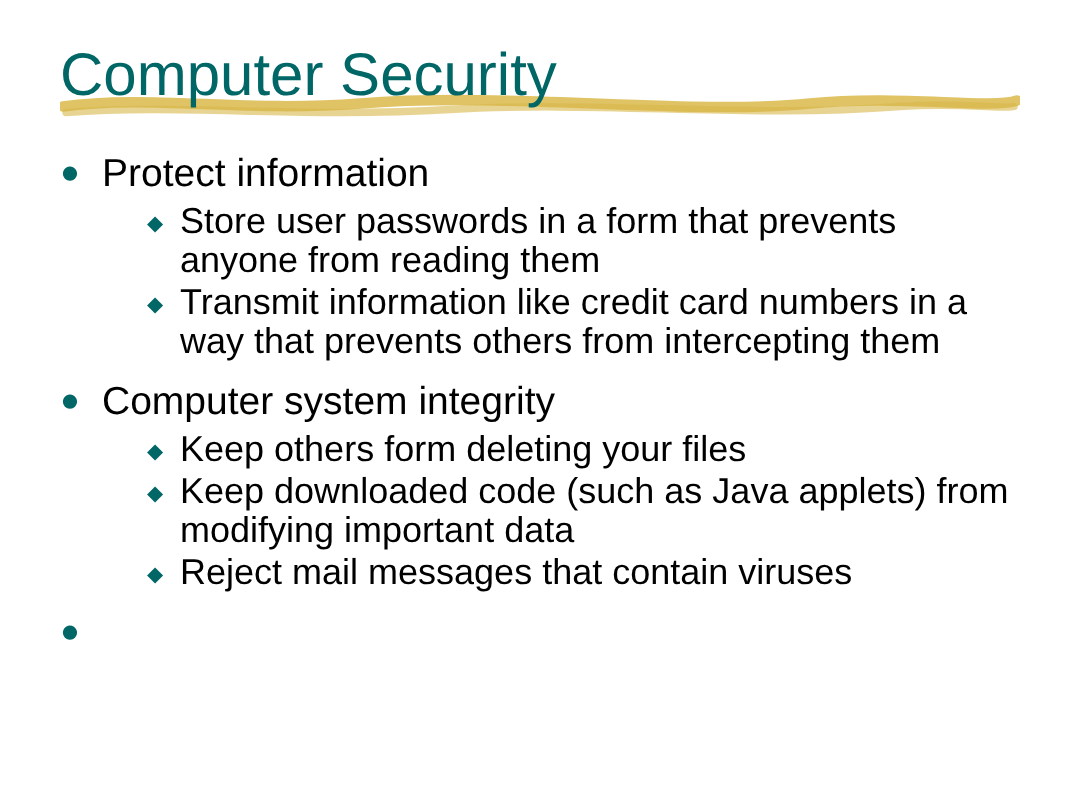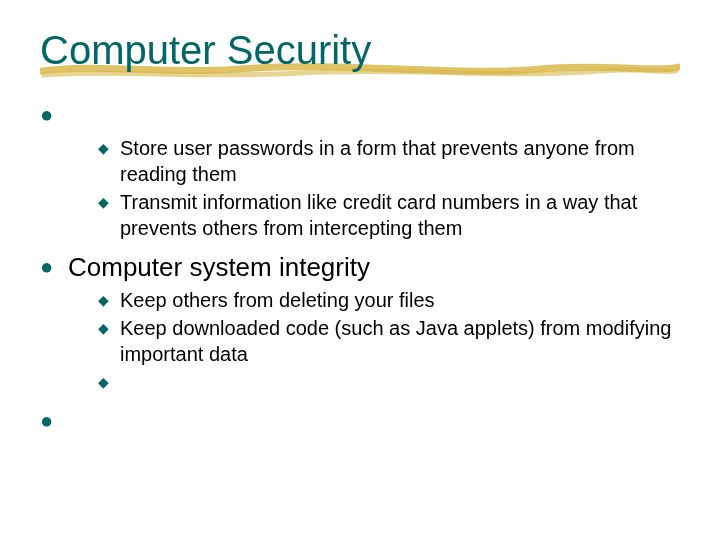--- a/index.html
+++ b/index.html
@@ -82,21 +82,21 @@
     margin: 0 0 2px 0;
   }
   .l2-bullet {
     color: #006666;
     font-size: 14px;
     line-height: 26px;
     width: 22px;
     flex: 0 0 22px;
   }
   .l2-text {
-    font-size: 20px;
+    font-size: 24px;
     line-height: 26px;
     color: #000;
     max-width: 560px;
   }
 </style>
 </head>
 <body>
 
 <div class="slide">
 
@@ -106,20 +106,21 @@
       <path d="M4,16 C80,10 160,20 260,14 C360,8 460,20 560,12 C600,9 630,14 636,12" style="stroke-width:5;opacity:0.6"></path>
     </svg>
     <h1 class="title">Computer Security</h1>
   </div>
 
   <ul class="level1">
 
     <li>
       <div class="l1-row">
         <span class="l1-bullet">●</span>
+        <span class="l1-text">Protect information</span>
       </div>
       <ul class="level2">
         <li>
           <span class="l2-bullet">◆</span>
           <span class="l2-text">Store user passwords in a form that prevents anyone from reading them</span>
         </li>
         <li>
           <span class="l2-bullet">◆</span>
           <span class="l2-text">Transmit information like credit card numbers in a way that prevents others from intercepting them</span>
         </li>
@@ -127,28 +128,29 @@
     </li>
 
     <li>
       <div class="l1-row">
         <span class="l1-bullet">●</span>
         <span class="l1-text">Computer system integrity</span>
       </div>
       <ul class="level2">
         <li>
           <span class="l2-bullet">◆</span>
-          <span class="l2-text">Keep others from deleting your files</span>
+          <span class="l2-text">Keep others form deleting your files</span>
         </li>
         <li>
           <span class="l2-bullet">◆</span>
           <span class="l2-text">Keep downloaded code (such as Java applets) from modifying important data</span>
         </li>
         <li>
           <span class="l2-bullet">◆</span>
+          <span class="l2-text">Reject mail messages that contain viruses</span>
         </li>
       </ul>
     </li>
 
     <li>
       <div class="l1-row">
         <span class="l1-bullet">●</span>
       </div>
     </li>
 

